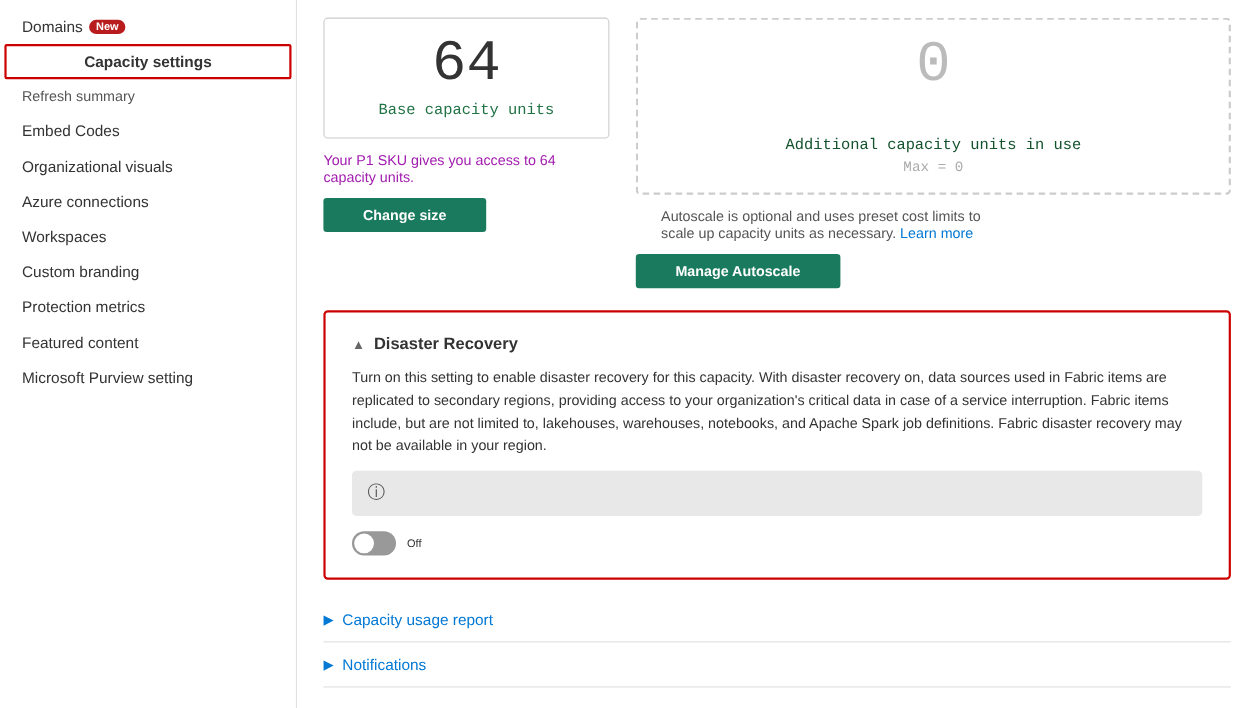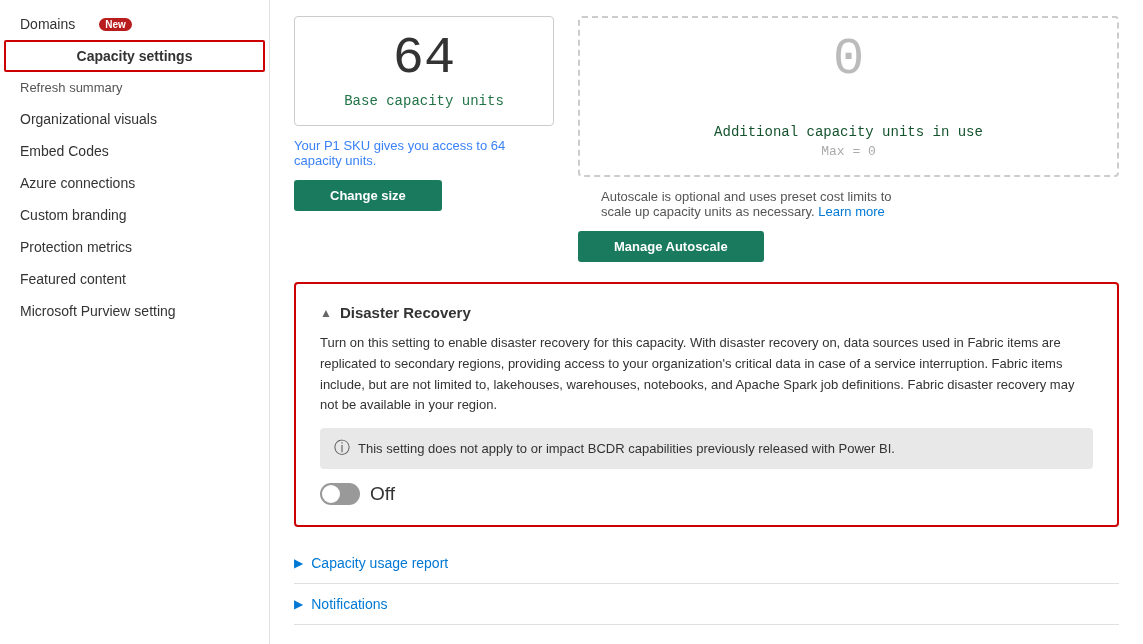--- a/index.html
+++ b/index.html
@@ -14,21 +14,21 @@
       overflow-y: auto;
       background: #fff;
     }
     .sidebar-item {
       padding: 8px 16px 8px 20px;
       cursor: pointer;
       color: #333;
       font-size: 14px;
       display: flex;
       align-items: center;
-      gap: 18px;
+      gap: 0;
     }
     .sidebar-item.active {
       background: #fff;
       font-weight: 600;
       border: 2px solid #c00;
       border-radius: 2px;
       margin: 0 4px;
       padding: 6px 12px;
       justify-content: center;
     }
@@ -79,21 +79,21 @@
     .capacity-card.dashed .big-number { color: #bbb; }
     .capacity-card .card-label {
       font-size: 14px;
       color: #217346;
       font-weight: 500;
     }
     .capacity-card.dashed .card-label { color: #14532d; margin-top: 30px; }
 
     .card-description {
       font-size: 13px;
-      color: #3b82f6;
+      color: #a21caf;
       margin-bottom: 12px;
       max-width: 220px;
     }
     .autoscale-description {
       font-size: 13px;
       color: #555;
       max-width: 320px;
       margin-bottom: 12px;
       margin-left: 23px;
     }
@@ -194,21 +194,21 @@
       position: absolute;
       width: 18px;
       height: 18px;
       background: #fff;
       border-radius: 50%;
       top: 2px;
       left: 2px;
       transition: left 0.2s;
     }
     .toggle-label {
-      font-size: 19px;
+      font-size: 10px;
       color: #333;
     }
 
     
     .collapsible-section {
       border-bottom: 1px solid #e0e0e0;
       padding: 12px 0;
       display: flex;
       align-items: center;
       gap: 8px;
@@ -226,27 +226,30 @@
     <span>Domains</span>
     <span class="badge-new">New</span>
   </div>
   <div class="sidebar-item active">
     <span>Capacity settings</span>
   </div>
   <div class="sidebar-item sub">
     <span>Refresh summary</span>
   </div>
   <div class="sidebar-item">
+    <span>Embed Codes</span>
+  </div>
+  <div class="sidebar-item">
     <span>Organizational visuals</span>
   </div>
   <div class="sidebar-item">
-    <span>Embed Codes</span>
-  </div>
-  <div class="sidebar-item">
     <span>Azure connections</span>
+  </div>
+  <div class="sidebar-item">
+    <span>Workspaces</span>
   </div>
   <div class="sidebar-item">
     <span>Custom branding</span>
   </div>
   <div class="sidebar-item">
     <span>Protection metrics</span>
   </div>
   <div class="sidebar-item">
     <span>Featured content</span>
   </div>
@@ -287,21 +290,20 @@
     <div class="disaster-title">
       <span class="collapse-icon">▲</span>
       <span>Disaster Recovery</span>
     </div>
 
     <p class="disaster-desc">Turn on this setting to enable disaster recovery for this capacity. With disaster recovery on, data sources used in Fabric items are replicated to secondary regions, providing access to your organization's critical data in case of a service interruption. Fabric items include, but are not limited to, lakehouses, warehouses, notebooks, and Apache Spark job definitions. Fabric disaster recovery may not be available in your region.</p>
 
 
     <div class="info-banner">
       <span class="info-icon">ⓘ</span>
-      <span>This setting does not apply to or impact BCDR capabilities previously released with Power BI.</span>
     </div>
 
     <div class="toggle-row">
       <div class="toggle"></div>
       <span class="toggle-label">Off</span>
     </div>
   </div>
 
   <div class="collapsible-section">
     <span class="chevron-right">▶</span>

